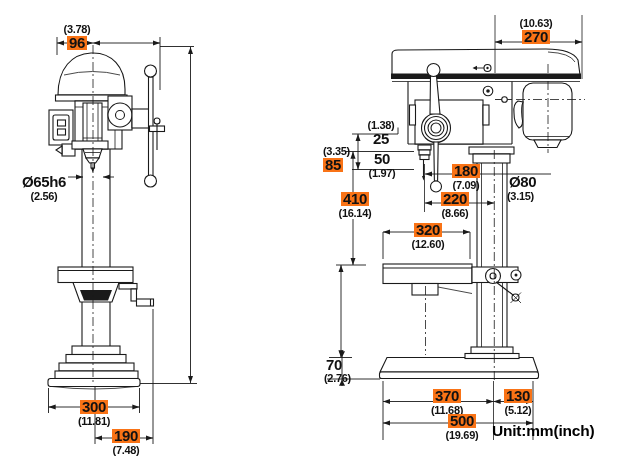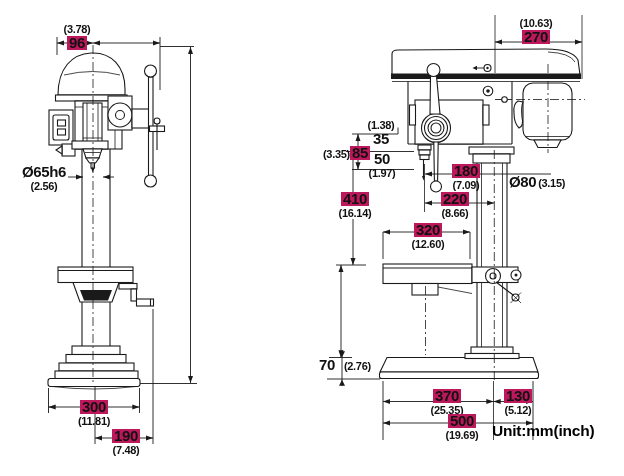--- a/index.html
+++ b/index.html
@@ -2,23 +2,23 @@
 <html><head>
 <meta charset="utf-8">
 <style>
   html,body{margin:0;padding:0;background:#fff;}
   .canvas{position:relative;width:624px;height:476px;background:#ffffff;overflow:hidden;
           font-family:"Liberation Sans", sans-serif;}
   .canvas svg{position:absolute;left:0;top:0;z-index:1;}
   .dim{position:absolute;display:flex;flex-direction:column;align-items:center;
        text-align:center;z-index:3;font-weight:bold;color:#111;}
   .dim > :nth-child(2){margin-top:1px;}
-  .mm{font-size:15px;line-height:14px;letter-spacing:-0.4px;background:#be185d;padding:0 2px;white-space:nowrap;}
+  .mm{font-size:15px;line-height:14px;letter-spacing:-0.4px;background:#f97316;padding:0 2px;white-space:nowrap;}
   .in{font-size:11px;line-height:12px;letter-spacing:-0.3px;white-space:nowrap;}
-  .row{flex-direction:row;align-items:baseline;}
+  .row{flex-direction:column;align-items:baseline;}
   .bgw{background:#fff;padding:0 2px;}
   .nobg{background:transparent;}
   .gap2 > :nth-child(2){margin-top:0;margin-left:7px;}
   .unit{position:absolute;left:492px;top:422px;z-index:3;font-weight:bold;font-size:15.5px;
         letter-spacing:-0.2px;color:#000;white-space:nowrap;}
   
   .ol{fill:#fff;stroke:#1a1a1a;stroke-width:1.1;}
   .ln{fill:none;stroke:#1a1a1a;stroke-width:1.1;}
   .thin{fill:none;stroke:#1a1a1a;stroke-width:0.8;}
   .dl{fill:none;stroke:#1a1a1a;stroke-width:0.9;}
@@ -201,40 +201,40 @@
     <path class="dl" marker-start="url(#arr)" marker-end="url(#arr)" d="M383,401.5 H493.5"></path>
     <path class="dl" marker-start="url(#arr)" marker-end="url(#arr)" d="M493.5,401.5 H533"></path>
     <path class="dl" marker-start="url(#arr)" marker-end="url(#arr)" d="M383,423 H533"></path>
   </g>
 </svg>
 
 <div class="dim" style="left:55px;top:23px;width:44px">
   <span class="in">(3.78)</span>
   <span class="mm">96</span>
 </div>
-<div class="dim" style="left:15px;top:165px;width:58px">
+<div class="dim" style="left:15px;top:175px;width:58px">
   <span class="mm nobg">Ø65h6</span>
   <span class="in">(2.56)</span>
 </div>
 <div class="dim" style="left:70px;top:400px;width:48px">
   <span class="mm">300</span>
   <span class="in">(11.81)</span>
 </div>
 <div class="dim" style="left:102px;top:429px;width:48px">
   <span class="mm">190</span>
   <span class="in">(7.48)</span>
 </div>
 
 <div class="dim" style="left:510px;top:17px;width:52px">
   <span class="in">(10.63)</span>
   <span class="mm">270</span>
 </div>
 <div class="dim" style="left:359px;top:119px;width:44px">
   <span class="in">(1.38)</span>
-  <span class="mm nobg">35</span>
+  <span class="mm nobg">25</span>
 </div>
 <div class="dim row" style="left:323px;top:145px">
   <span class="in">(3.35)</span>
   <span class="mm">85</span>
 </div>
 <div class="dim" style="left:361px;top:152px;width:42px">
   <span class="mm nobg">50</span>
   <span class="in">(1.97)</span>
 </div>
 <div class="dim" style="left:436px;top:164px;width:60px">
@@ -256,21 +256,21 @@
 <div class="dim" style="left:405px;top:223px;width:46px">
   <span class="mm">320</span>
   <span class="in">(12.60)</span>
 </div>
 <div class="dim row gap2" style="left:317px;top:358px">
   <span class="mm nobg">70</span>
   <span class="in">(2.76)</span>
 </div>
 <div class="dim" style="left:422px;top:389px;width:50px">
   <span class="mm">370</span>
-  <span class="in">(25.35)</span>
+  <span class="in">(11.68)</span>
 </div>
 <div class="dim" style="left:499px;top:389px;width:38px">
   <span class="mm">130</span>
   <span class="in">(5.12)</span>
 </div>
 <div class="dim" style="left:436px;top:414px;width:52px">
   <span class="mm">500</span>
   <span class="in">(19.69)</span>
 </div>
 

